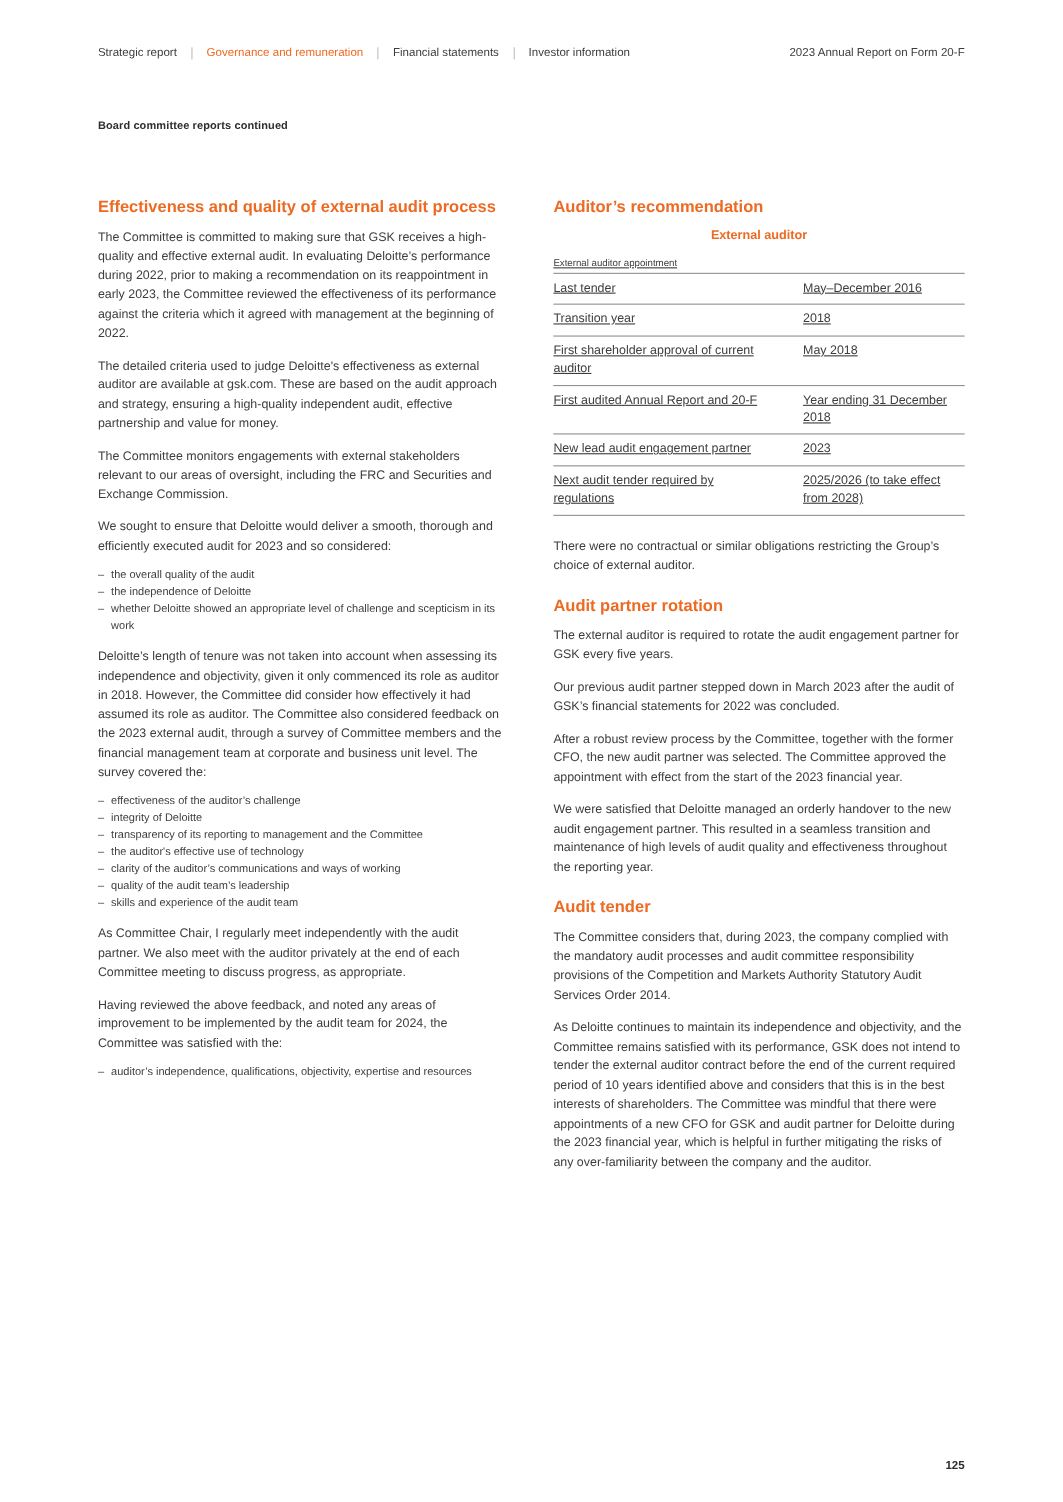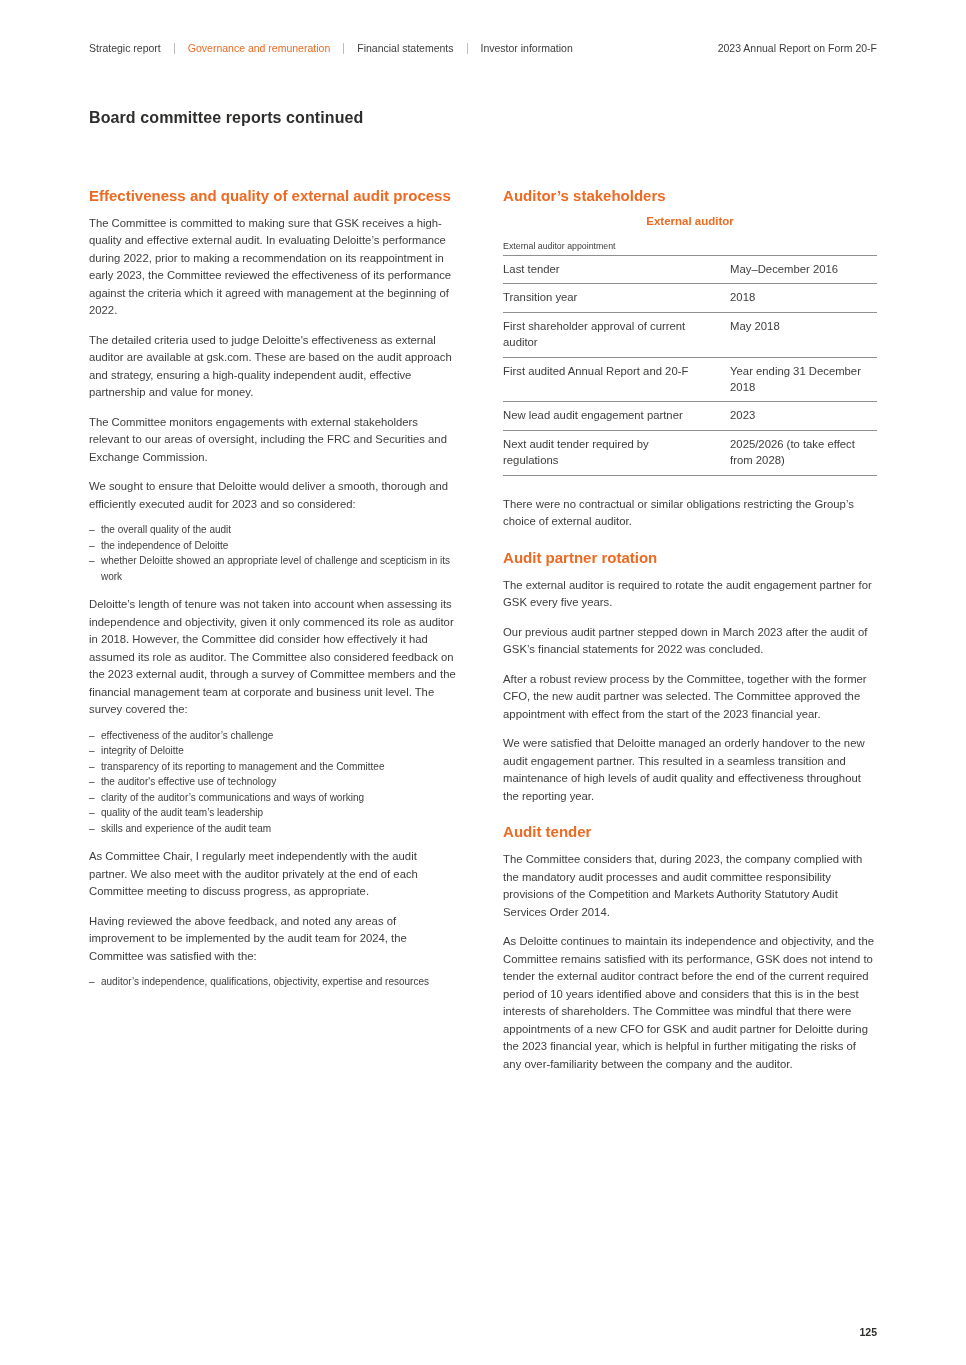--- a/index.html
+++ b/index.html
@@ -13,38 +13,38 @@
   }
   .page { padding:42px 89px 0 89px; }
 
   
   .topnav { display:flex; align-items:center; font-size:10.5px; line-height:1.2; }
   .nav-item { cursor:default; white-space:nowrap; }
   .nav-item.active { color:#ed6a22; }
   .nav-sep { width:1px; height:11px; background:#bdbdbd; margin:0 13px; }
   .report-title { margin-left:auto; font-size:10.5px; color:#3d3d3c; white-space:nowrap; }
 
-  .page-title { margin-top:54px; font-size:16px; font-weight:bold; color:#2e2e2d; letter-spacing:0.1px; }
+  .page-title { margin-top:54px; font-size:10px; font-weight:bold; color:#2e2e2d; letter-spacing:0.1px; }
 
   .columns { display:flex; gap:47px; margin-top:58px; }
   .col-left { width:376px; }
   .col-right { width:383px; }
 
   h2.section { color:#ed6a22; font-size:15px; font-weight:bold; line-height:1.4; margin-bottom:9px; }
   h2.section.gap-top { margin-top:16px; }
   h3.subsection { color:#ed6a22; font-size:11.5px; font-weight:bold; margin-bottom:14px;text-align:center; }
 
   p.body { font-size:11.3px; line-height:1.55; margin-bottom:12px; }
 
   ul.dash { list-style:none; margin:-3px 0 12px 0; }
   ul.dash li { font-size:10px; line-height:1.55; padding-left:12px; position:relative; }
   ul.dash li::before { content:"–"; position:absolute; left:0; top:0; }
 
   
-  .appt-table { margin-bottom:20px; }
+  .appt-table { margin-bottom:20px;text-decoration:underline; }
   .table-caption { font-size:8.8px; color:#3d3d3c; padding-bottom:4px; border-bottom:1px solid #8f8f8f; }
   .trow { display:flex; border-bottom:1px solid #8f8f8f; padding:6px 0; }
   .trow .tlabel { width:203px; padding-right:10px; font-size:11.3px; line-height:1.4; }
   .trow .tvalue { flex:1; font-size:11.3px; line-height:1.4;padding-left:24px; }
 
   .page-number { position:absolute; right:89px; bottom:27px; font-size:10.5px; font-weight:bold; color:#2e2e2d; }
 </style>
 </head>
 <body>
 
@@ -94,21 +94,21 @@
       <p class="body">As Committee Chair, I regularly meet independently with the audit partner. We also meet with the auditor privately at the end of each Committee meeting to discuss progress, as appropriate.</p>
       <p class="body">Having reviewed the above feedback, and noted any areas of improvement to be implemented by the audit team for 2024, the Committee was satisfied with the:</p>
 
       <ul class="dash">
         <li>auditor’s independence, qualifications, objectivity, expertise and resources</li>
       </ul>
 
     </div>
 
     <div class="col-right">
-      <h2 class="section">Auditor’s stakeholders</h2>
+      <h2 class="section">Auditor’s recommendation</h2>
       <h3 class="subsection">External auditor</h3>
 
       <div class="appt-table">
         <div class="table-caption">External auditor appointment</div>
 
         <div class="trow">
           <div class="tlabel">Last tender</div>
           <div class="tvalue">May–December 2016</div>
         </div>
         <div class="trow">

